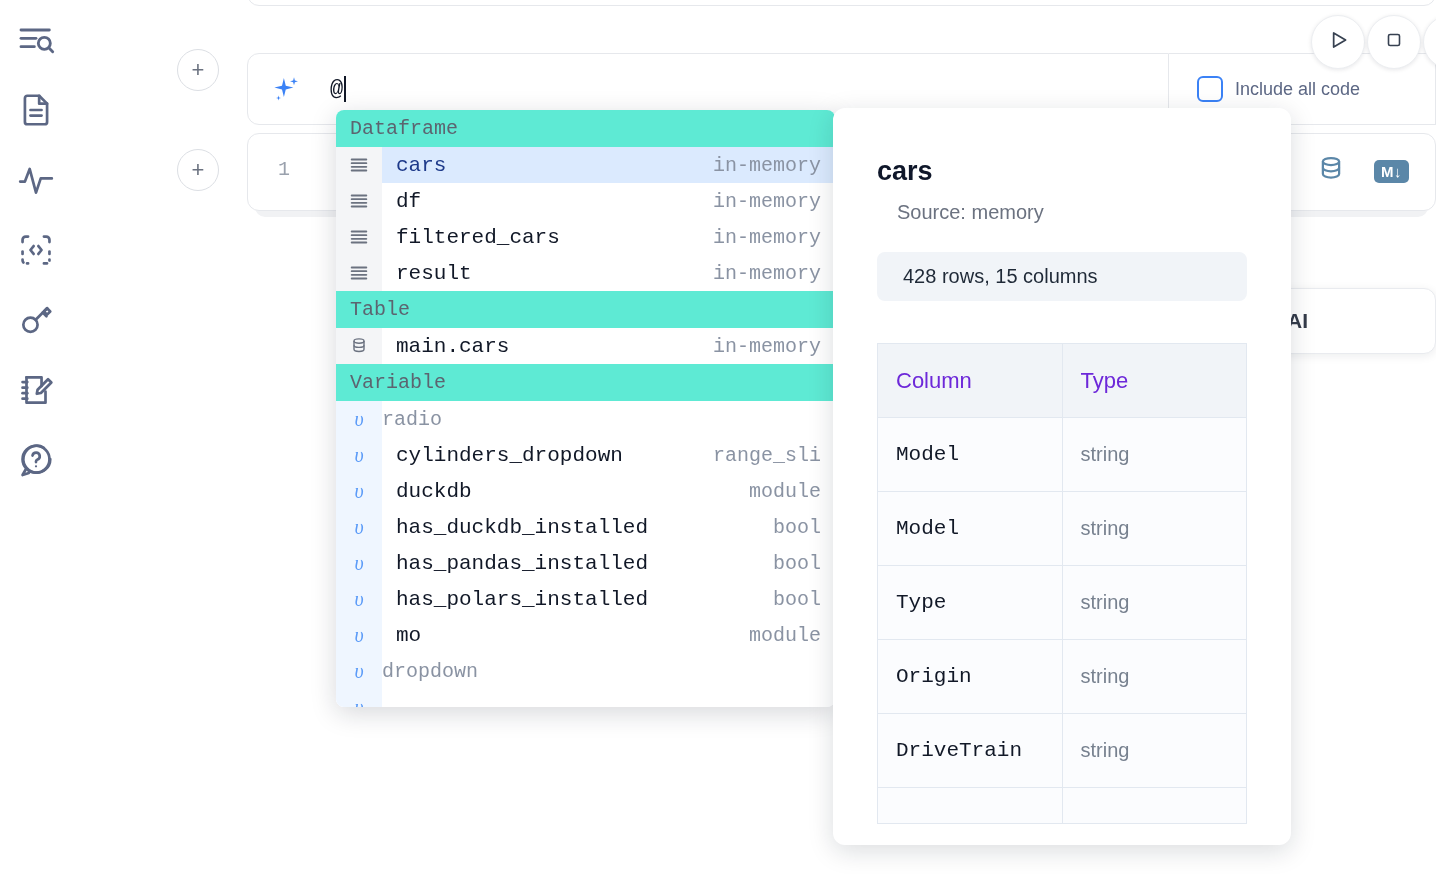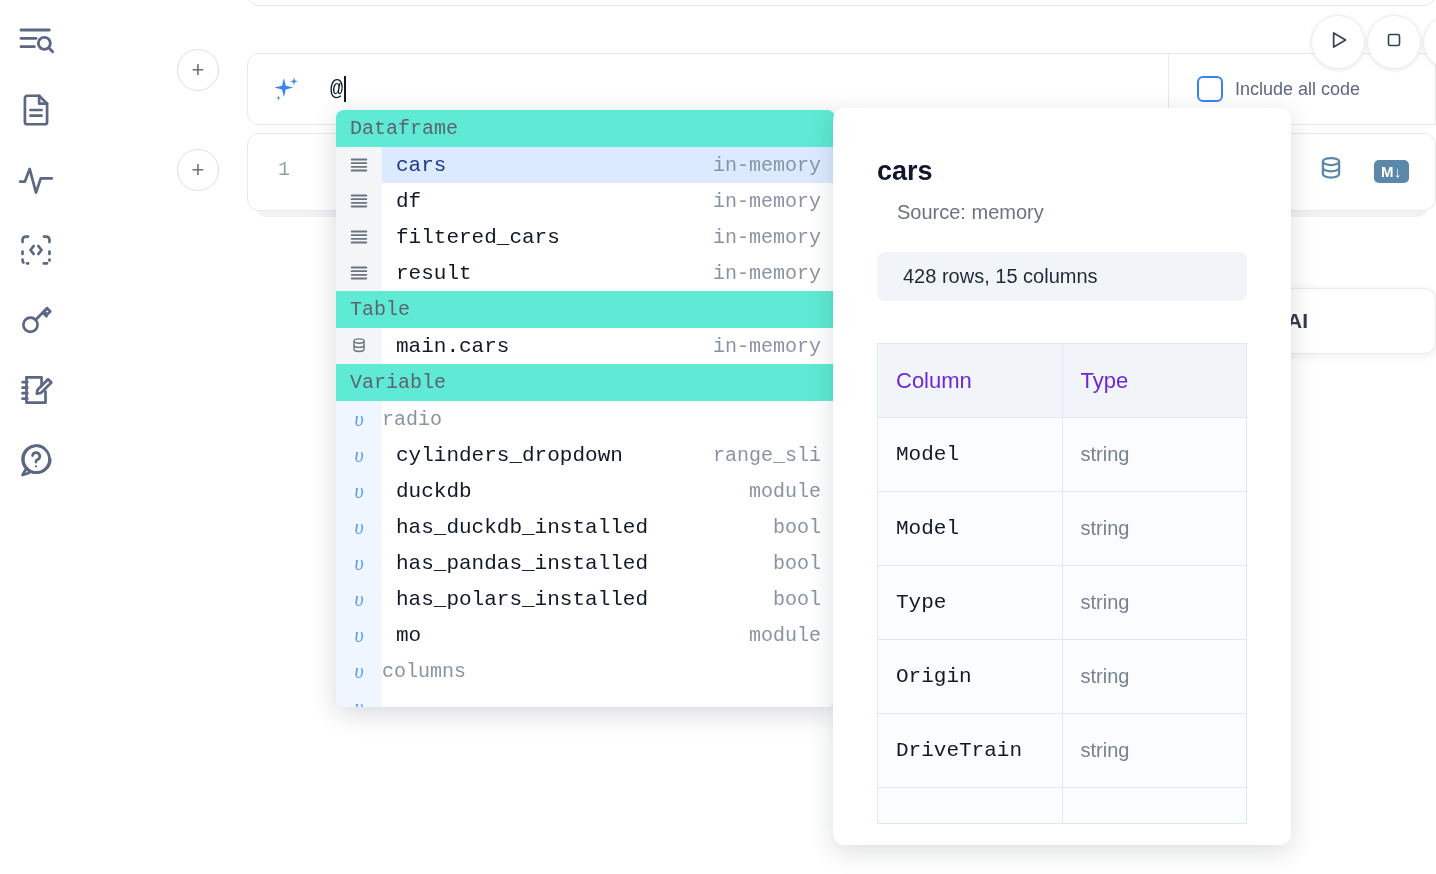--- a/index.html
+++ b/index.html
@@ -527,21 +527,21 @@
         <div class="ac-name">has_polars_installed</div>
         <div class="ac-type">bool</div>
       </div>
       <div class="ac-row var">
         <div class="ac-gutter">υ</div>
         <div class="ac-name">mo</div>
         <div class="ac-type">module</div>
       </div>
       <div class="ac-row var">
         <div class="ac-gutter">υ</div>
-        <div class="ac-type">columns</div>
+        <div class="ac-type">dropdown</div>
       </div>
       <div class="ac-row var">
         <div class="ac-gutter">υ</div>
       </div>
     </div>
 
   <div class="doc">
     <div class="doc-title">cars</div>
     <div class="doc-source">Source: memory</div>
     <div class="doc-stat">428 rows, 15 columns</div>

